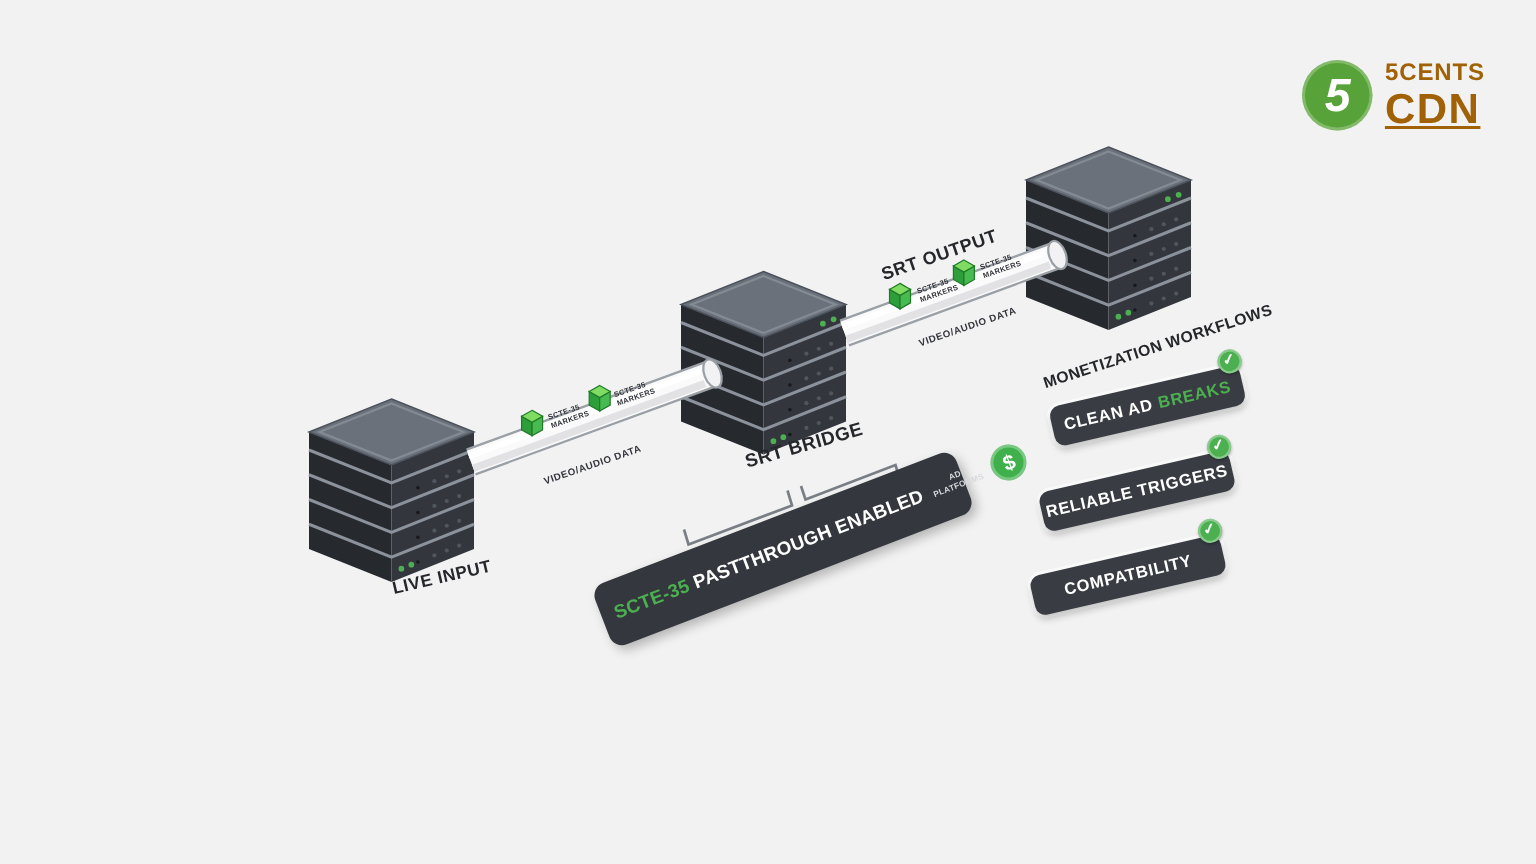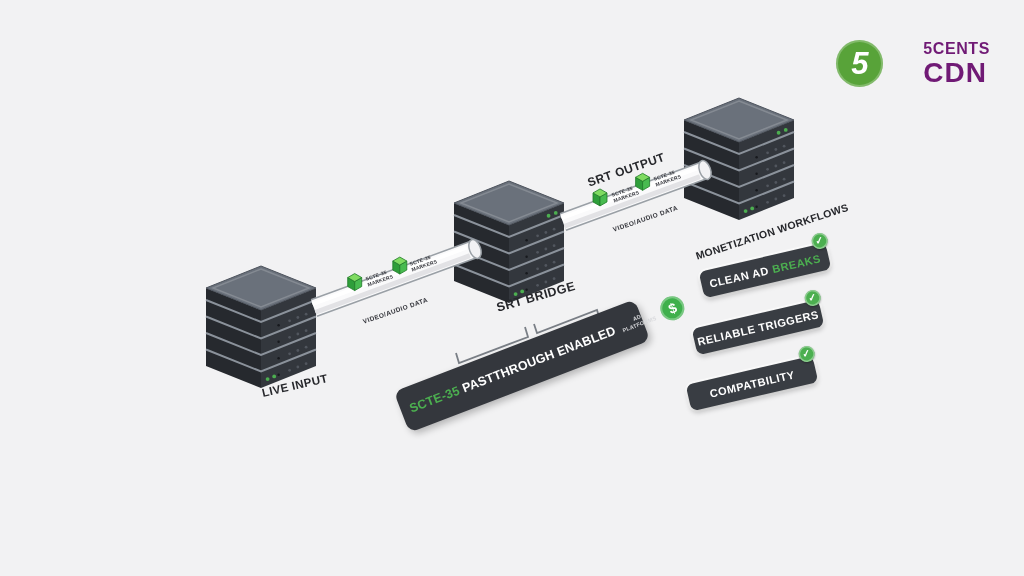--- a/index.html
+++ b/index.html
@@ -6,23 +6,23 @@
   body{font-family:"Liberation Sans",sans-serif;background:#e8e8e8;}
   .stage{position:relative;width:1024px;height:576px;background:#f2f2f3;overflow:hidden;}
   #scene{position:absolute;left:0;top:0;}
 
   
   .logo{position:absolute;right:34px;top:40px;display:flex;align-items:center;gap:8px;}
   .logo-circle{width:47px;height:47px;border-radius:50%;background:var(--logo-green);
     color:#fff;font-weight:bold;font-style:italic;font-size:31px;line-height:1;
     display:flex;align-items:center;justify-content:center;
     box-shadow:inset 0 0 0 2px rgba(255,255,255,.25);}
-  .logo-text{line-height:1;color:#701a75;font-weight:bold;margin-left:32px;}
+  .logo-text{line-height:1;color:#a16207;font-weight:bold;}
   .logo-text .l1{display:block;font-size:16px;letter-spacing:.6px;}
-  .logo-text .l2{display:block;font-size:28px;letter-spacing:1px;margin-top:2px;}
+  .logo-text .l2{display:block;font-size:28px;letter-spacing:1px;margin-top:2px;text-decoration:underline;}
 
   
   .lbl{position:absolute;font-weight:bold;color:#26272b;white-space:nowrap;transform-origin:left center;}
   #live-input{left:262px;top:387px;font-size:11.5px;transform:rotate(-13deg);letter-spacing:.4px;}
   #srt-bridge{left:497px;top:301px;font-size:12.5px;transform:rotate(-16deg);letter-spacing:.4px;}
   #srt-output{left:588px;top:176px;font-size:12px;transform:rotate(-19deg);letter-spacing:.4px;}
   .vad{font-size:6.5px;letter-spacing:.4px;color:#35363c;}
   #vad-1{left:363px;top:318px;transform:rotate(-19deg);}
   #vad-2{left:613px;top:226px;transform:rotate(-19deg);}
   #workflows-title{left:696px;top:250px;font-size:10.5px;transform:rotate(-18deg);letter-spacing:.3px;}

